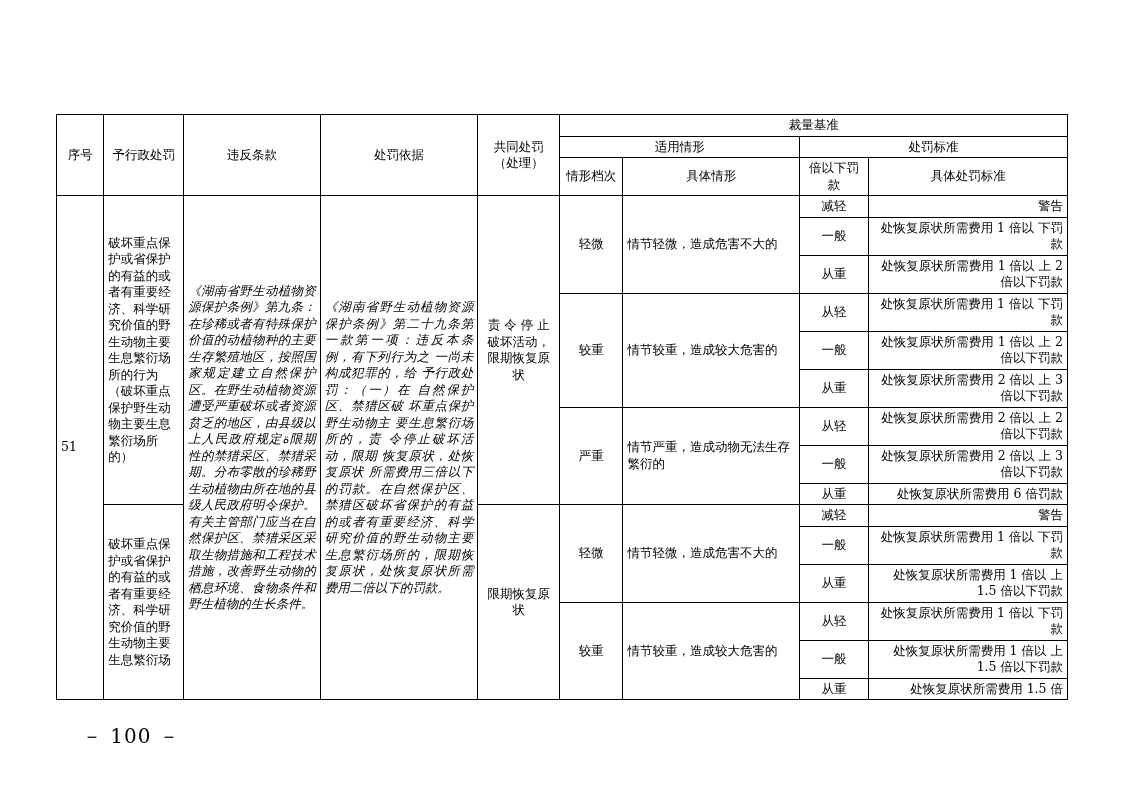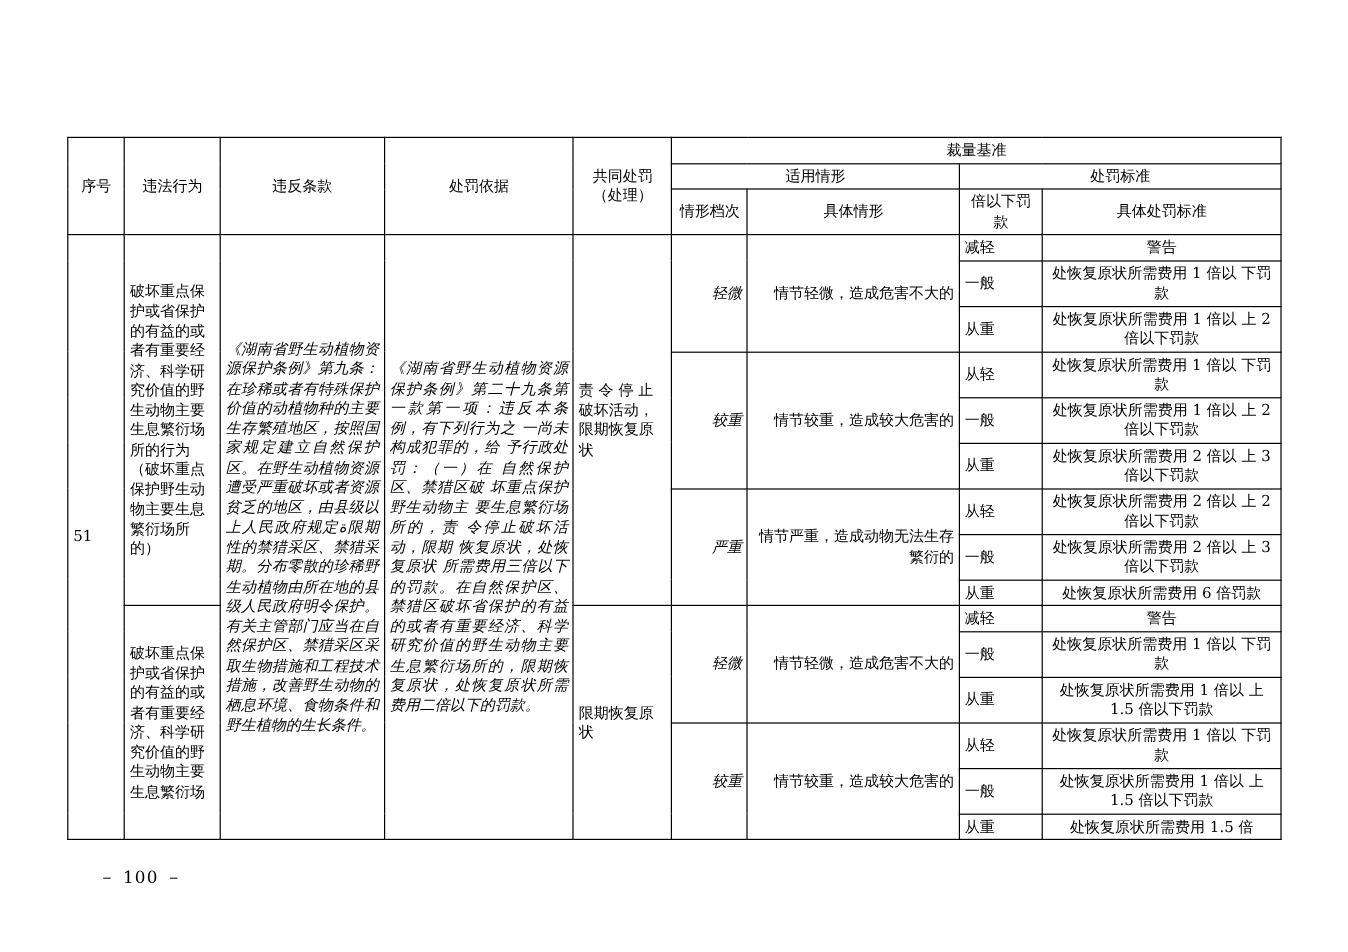--- a/index.html
+++ b/index.html
@@ -42,58 +42,57 @@
     font-size: 13px;
   }
   .just {
     text-align: justify;
     text-align-last: left;
     font-size: 12.5px;
     line-height: 1.45;
     font-style: italic;
   }
   .vert-label {
+    text-align: center;
+    font-size: 12.5px;
+    line-height: 1.4;
+  }
+  .narrow-col {
+    font-size: 12.5px;
+    line-height: 1.4;
+  }
+  .level-cell {
+    text-align: center;
+    font-size: 12.5px;
+  }
+  .detail-cell {
     text-align: left;
     font-size: 12.5px;
     line-height: 1.4;
-  }
-  .narrow-col {
-    font-size: 12.5px;
-    line-height: 1.4;
-  }
-  .level-cell {
+    margin-top: 12px;
+  }
+  .stage-cell {
+    text-align: center;
+    font-size: 12.5px;
+  }
+  .std-cell {
     text-align: right;
-    font-size: 12.5px;
-    font-style: italic;
-  }
-  .detail-cell {
-    text-align: right;
-    font-size: 12.5px;
-    line-height: 1.4;
-    margin-top: 12px;
-  }
-  .stage-cell {
-    text-align: left;
-    font-size: 12.5px;
-  }
-  .std-cell {
-    text-align: center;
     font-size: 12.5px;
     line-height: 1.4;
     padding-left: 5px;
     margin-top: 45px;
   }
   .seq-cell {
     font-size: 13px;
   }
   .page-number {
     position: absolute;
     left: 82px;
     top: 723px;
-    font-size: 14px;
+    font-size: 20px;
     letter-spacing: 1px;
   }
 </style>
 </head>
 <body>
 
 <div class="page">
 
   <table class="doc">
     <colgroup>
@@ -104,21 +103,21 @@
       <col style="width:78px">
       <col style="width:60px">
       <col style="width:168px">
       <col style="width:66px">
       <col style="width:189px">
     </colgroup>
     <tbody>
 
       <tr>
         <td class="hdr" rowspan="3">序号</td>
-        <td class="hdr" rowspan="3">违法行为</td>
+        <td class="hdr" rowspan="3">予行政处罚</td>
         <td class="hdr" rowspan="3">违反条款</td>
         <td class="hdr" rowspan="3">处罚依据</td>
         <td class="hdr" rowspan="3">
           <div>共同处罚（处理）</div>
         </td>
         <td class="hdr" colspan="4">裁量基准</td>
       </tr>
       <tr>
         <td class="hdr" colspan="2">适用情形</td>
         <td class="hdr" colspan="2">处罚标准</td>

